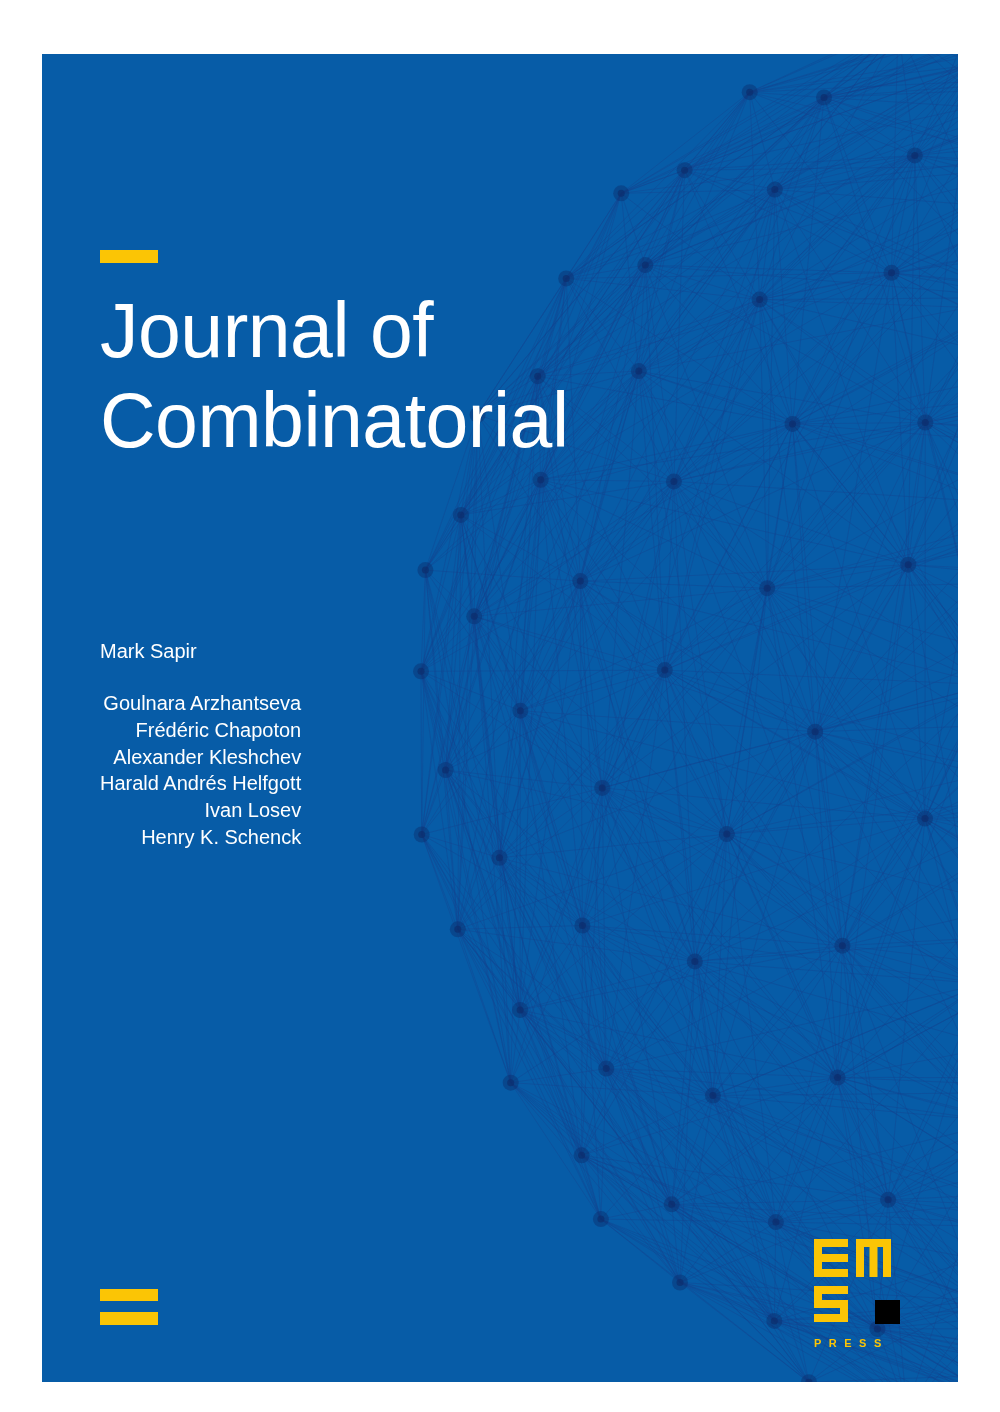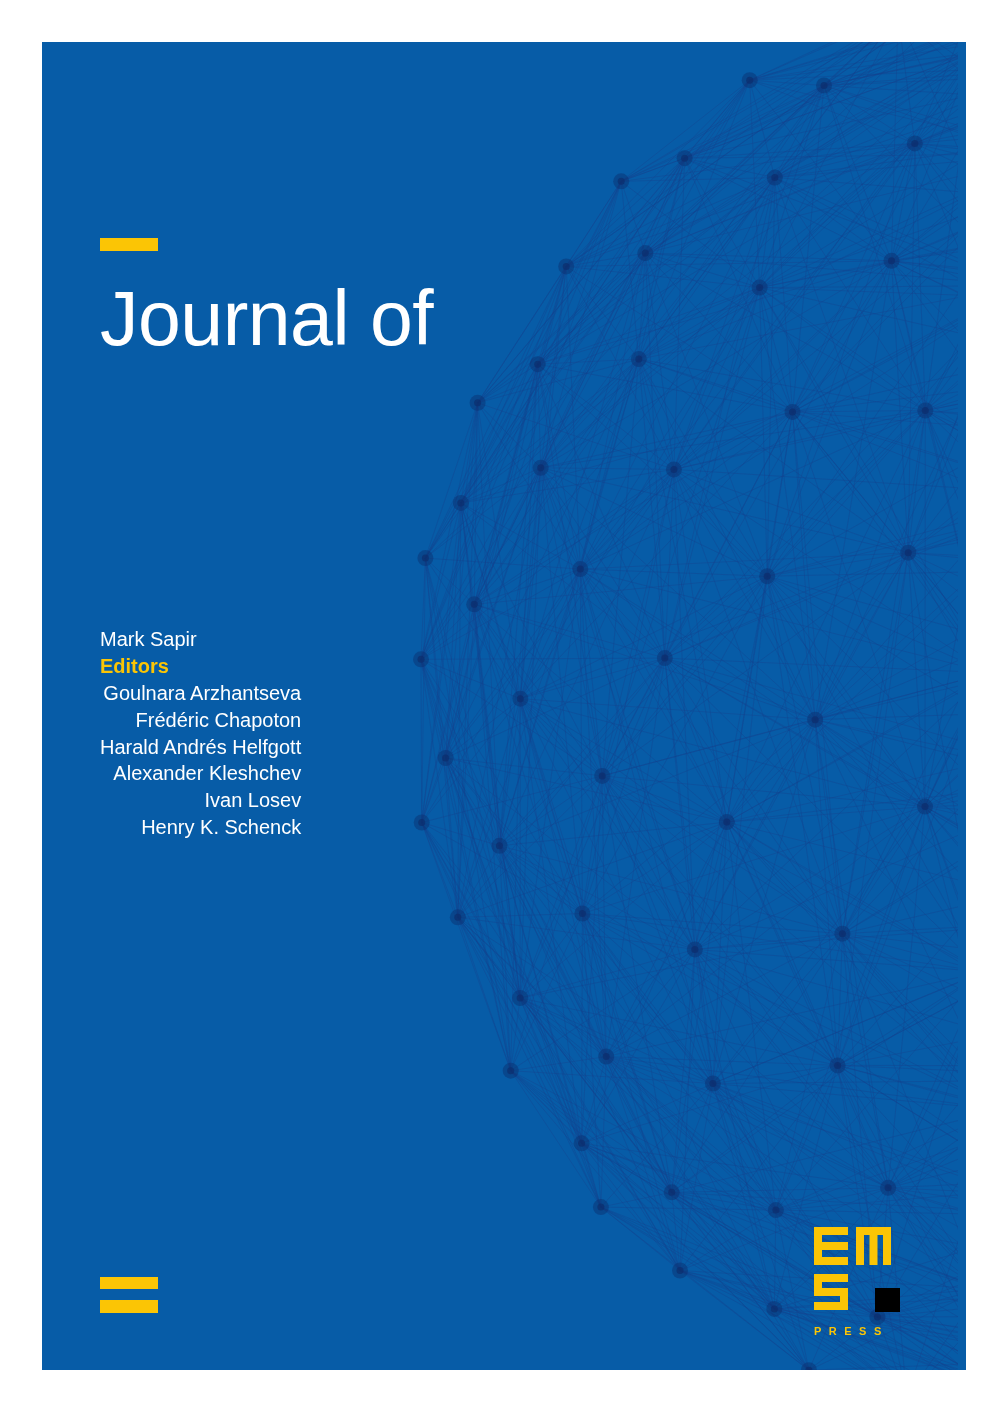--- a/index.html
+++ b/index.html
@@ -4,25 +4,24 @@
 <style>
   html,body{margin:0;padding:0;}
   body{
     width:1000px;height:1412px;
     background:#ffffff;
     font-family:"Liberation Sans", sans-serif;
     position:relative;
     overflow:hidden;
   }
   .cover{
-    position:absolute;left:42px;top:42px;
+    position:absolute;left:42px;top:54px;
     width:916px;height:1328px;
     background:#075CA7;
     overflow:hidden;
-    padding-left:8px;
   }
   .network-svg{
     position:absolute;left:0;top:0;width:916px;height:1328px;
     display:block;
   }
   .content{position:absolute;left:0;top:0;width:100%;height:100%;z-index:2;}
 
   .accent-dash{
     position:absolute;left:58px;top:196px;
     width:58px;height:13px;background:#FBC505;
@@ -38,21 +37,21 @@
   .journal-title span{display:block;}
 
   .editors-block{
     position:absolute;left:58px;top:584px;
     font-size:20px;line-height:27px;
     color:#ffffff;
   }
   .section-label{
     color:#FBC505;font-weight:700;
   }
-  .eic-name{}
+  .eic-name{margin-bottom:25px;}
   .editor-name{line-height:26.8px;text-align:right;}
 
   .equals-mark{
     position:absolute;left:58px;top:1235px;width:58px;height:36px;
   }
   .equals-mark .bar{
     position:absolute;left:0;width:58px;height:12px;background:#FBC505;
   }
   .equals-mark .bar.b1{top:0;}
   .equals-mark .bar.b2{top:23px;height:13px;}
@@ -1302,29 +1301,29 @@
       <circle cx="383.4" cy="516.1" r="8" fill="#0C2F6F" fill-opacity="0.45"></circle>
       <circle cx="383.4" cy="516.1" r="3.5" fill="#0C2F6F" fill-opacity="0.75"></circle>
     </svg>
 
   <div class="content">
 
     <div class="accent-dash"></div>
 
     <h1 class="journal-title">
       <span>Journal of</span>
+      <span>Combinatorial</span>
     </h1>
 
     <div class="editors-block">
       <div class="eic-name">Mark Sapir</div>
-      <div class="section-label">Editors</div>
       <div class="editor-name">Goulnara Arzhantseva</div>
       <div class="editor-name">Frédéric Chapoton</div>
+      <div class="editor-name">Alexander Kleshchev</div>
       <div class="editor-name">Harald Andrés Helfgott</div>
-      <div class="editor-name">Alexander Kleshchev</div>
       <div class="editor-name">Ivan Losev</div>
       <div class="editor-name">Henry K. Schenck</div>
     </div>
 
     <div class="equals-mark">
       <div class="bar b1"></div>
       <div class="bar b2"></div>
     </div>
 
     <div class="publisher-logo">

